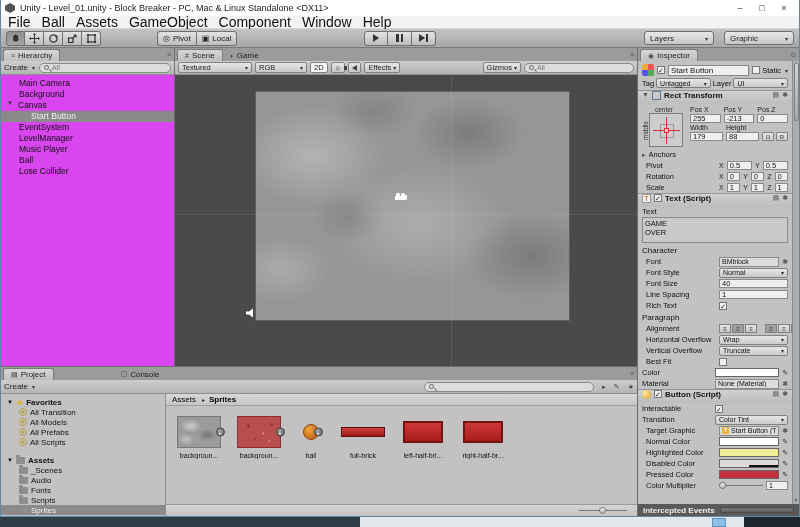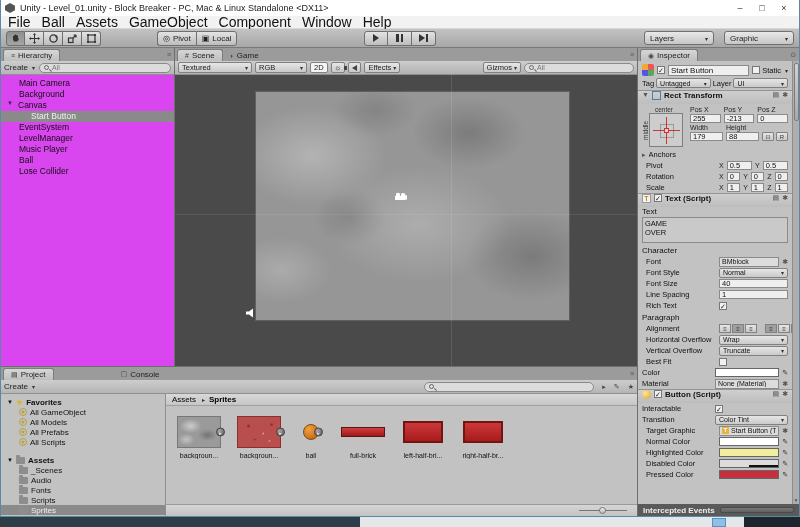--- a/index.html
+++ b/index.html
@@ -450,21 +450,21 @@
           </div>
           <div class="projbody">
             <div class="ptree">
               <div class="trow head">
                 <span class="fold" style="font-size:6px">▼</span>
                 <span class="staric">★</span>
                 <span>Favorites</span>
               </div>
               <div class="trow ind">
                   <span class="searchstar">★</span>
-                  <span>All GameObject</span>
+                  <span>All Transition</span>
                 </div>
               <div class="trow ind">
                   <span class="searchstar">★</span>
                   <span>All Models</span>
                 </div>
               <div class="trow ind">
                   <span class="searchstar">★</span>
                   <span>All Prefabs</span>
                 </div>
               <div class="trow ind">
@@ -800,20 +800,29 @@
                 <div class="swatch" style="background:#dcdcdc">
                     <span class="alpha"></span>
                   </div>
                 <span class="eyedrop">✎</span>
                 </div>
               <div class="irow">
                   <span class="ilabel">Pressed Color</span>
                 <div class="swatch" style="background:#c62f3e"></div>
                 <span class="eyedrop">✎</span>
                 </div>
+              <div class="irow">
+                  <span class="ilabel">Color Multiplier</span>
+                <div class="sliderrow">
+                    <div class="slider">
+                      <span class="sknob"></span>
+                    </div>
+                <div class="sval">1</div>
+                  </div>
+                </div>
 
             </div>
           </div>
 
           <div class="scrollcol">
             <div class="sthumb"></div>
             <div class="sarrow">▼</div>
           </div>
         </div>
 

